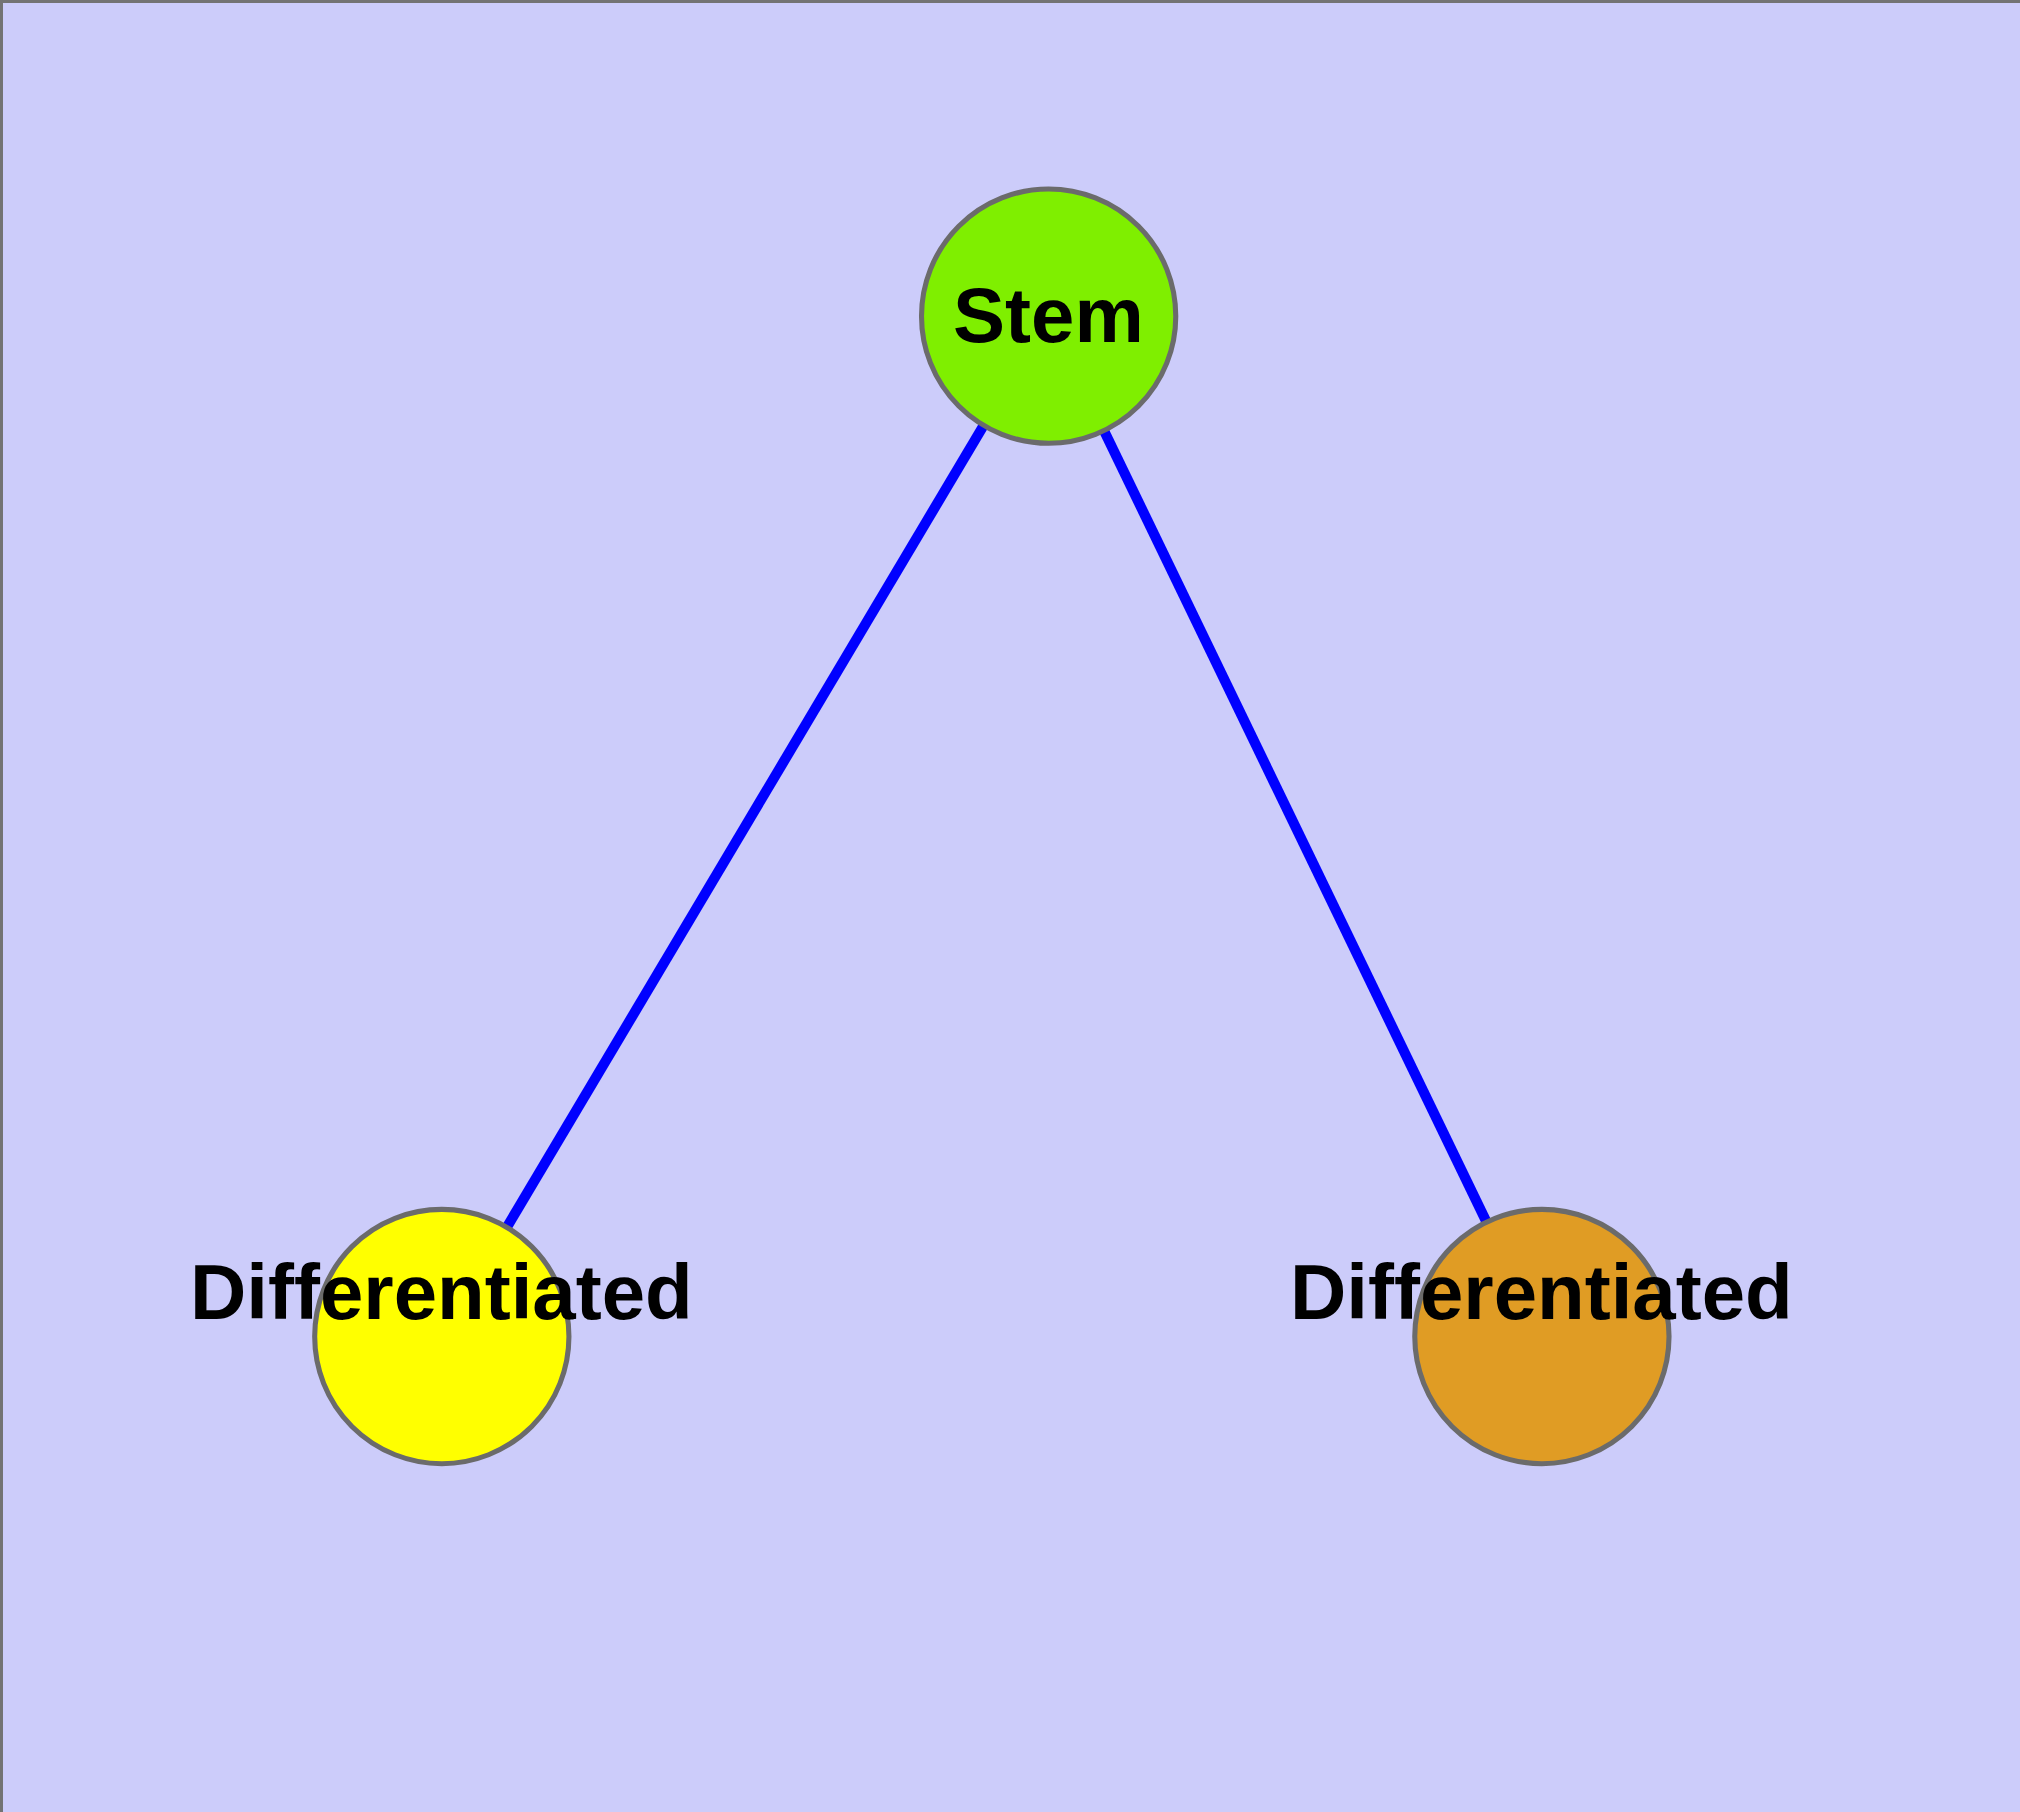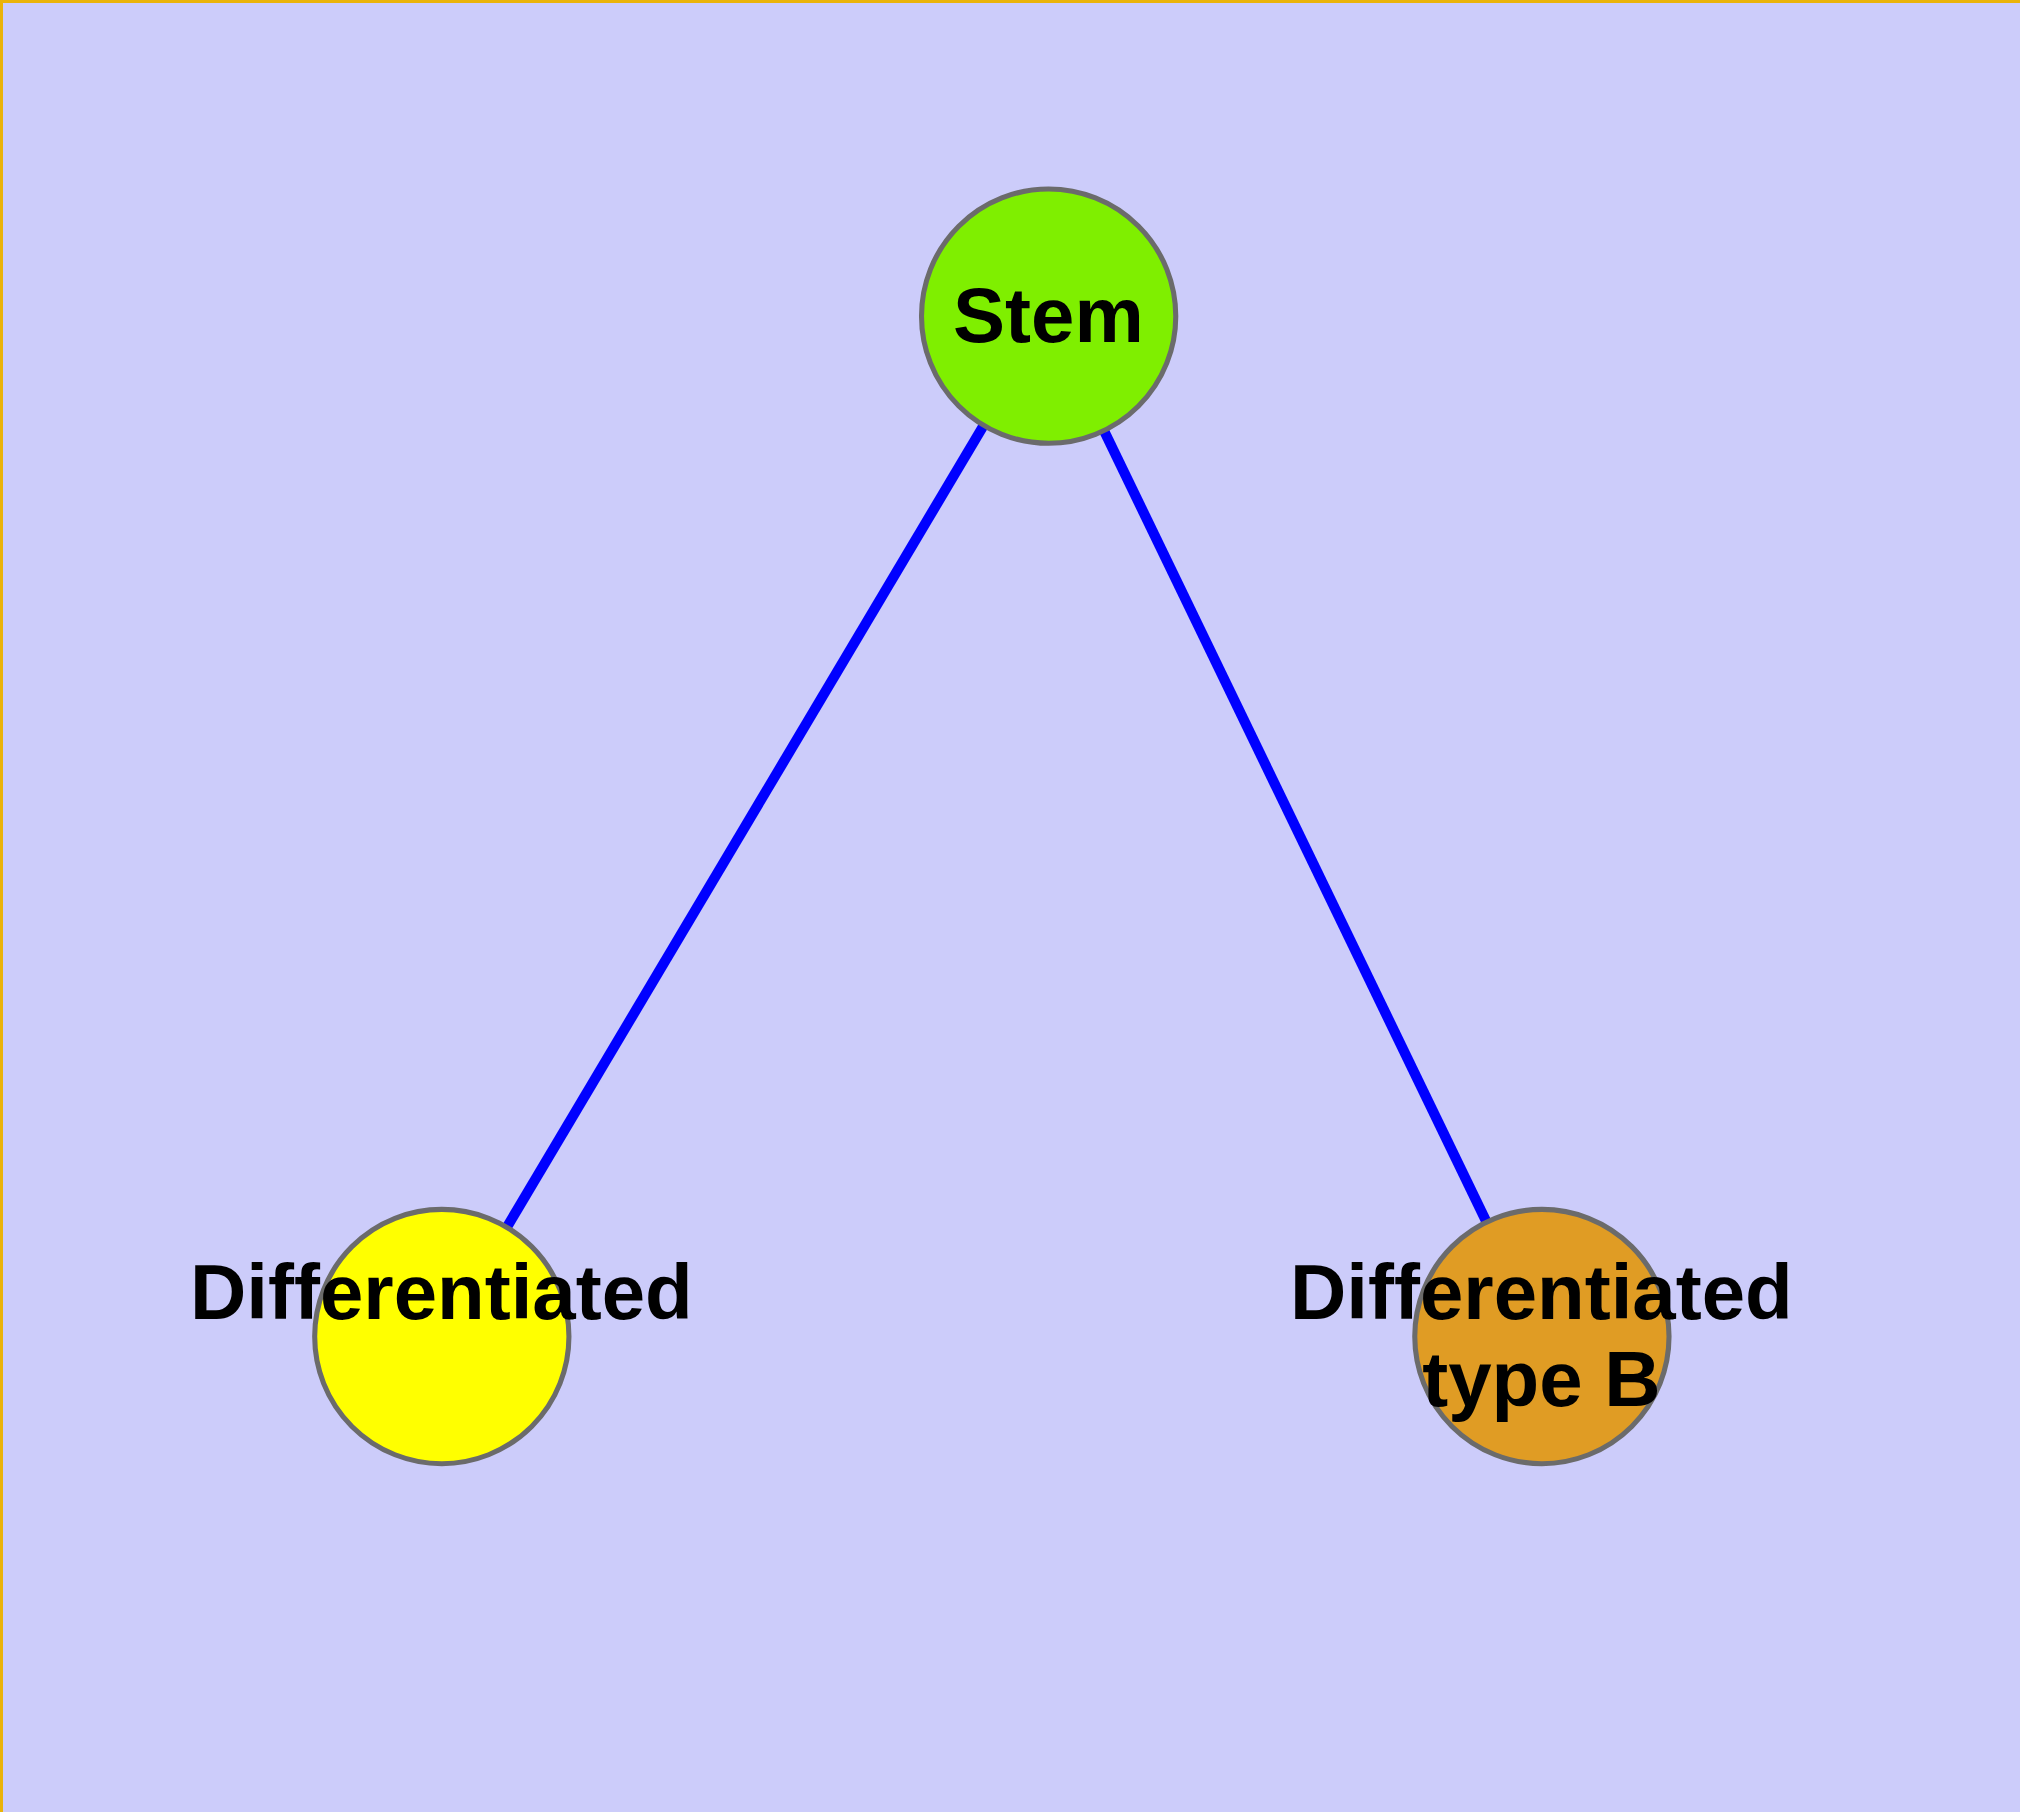--- a/index.html
+++ b/index.html
@@ -5,21 +5,21 @@
 <style>
   html, body {
     margin: 0;
     padding: 0;
     background: #ffffff;
   }
   #stage {
     position: relative;
     width: 2021px;
     height: 1812px;
-    background: #eab308;
+    background: #737373;
     overflow: hidden;
     font-family: "Liberation Sans", sans-serif;
   }
   #canvas-bg {
     position: absolute;
     left: 3.4px;
     top: 3.4px;
     width: 2017px;
     height: 1809px;
     background: #ccccfa;
@@ -65,18 +65,17 @@
 
   <div id="label-layer">
       <div class="node-label" style="font-size: 78px; color: rgb(0, 0, 0); left: 953px; top: 272px;">
         <span>Stem</span>
       </div>
       <div class="node-label" style="font-size: 78px; color: rgb(0, 0, 0); left: 190px; top: 1249px;">
         <span>Differentiated</span>
       </div>
       <div class="node-label" style="font-size: 78px; color: rgb(0, 0, 0); left: 1290px; top: 1249px;">
         <span>Differentiated</span>
-        <span>type B</span>
       </div>
     </div>
 
 </div>
 
 
 </body></html>

